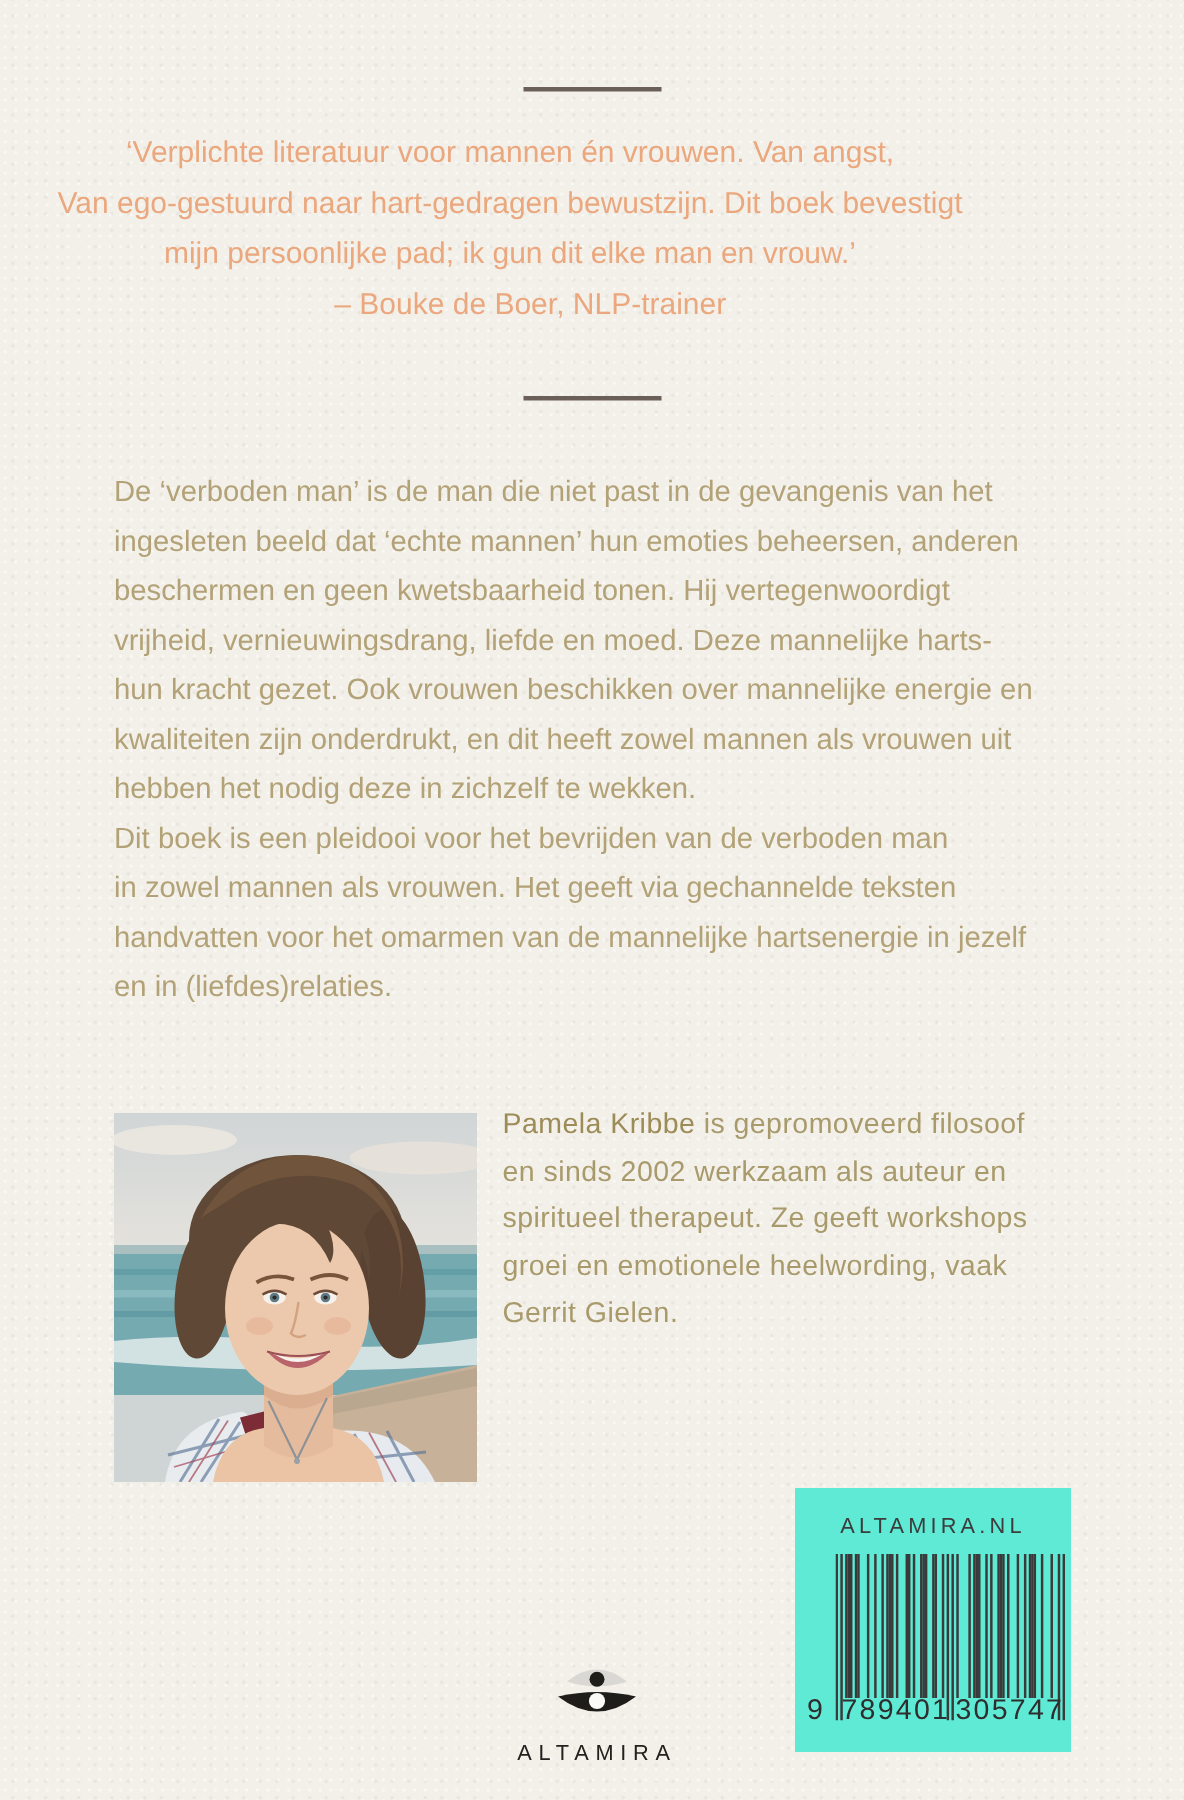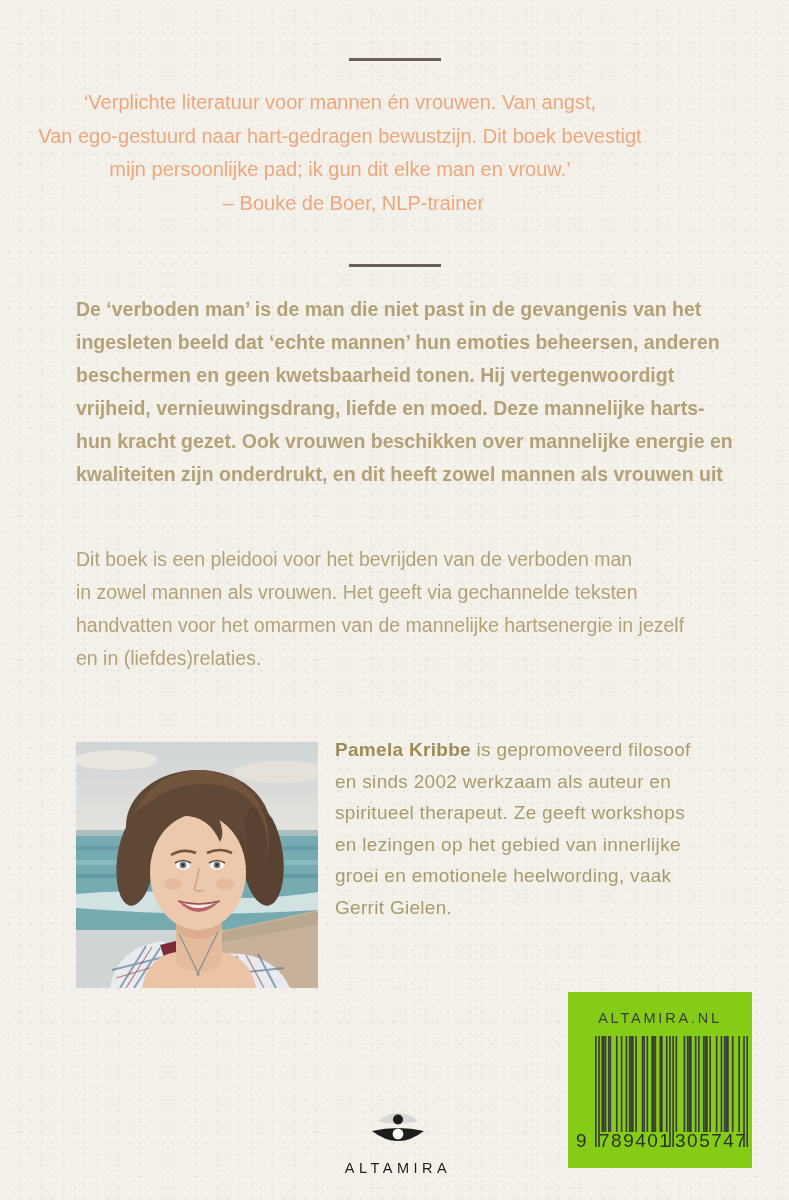--- a/index.html
+++ b/index.html
@@ -12,28 +12,28 @@
       radial-gradient(rgba(176,170,156,.14) 1px, transparent 1.5px);
     background-size:7px 7px, 11px 11px;
     background-position:0 0, 3px 5px;
   }
   .abs{position:absolute;}
   .rule{left:50%;transform:translateX(-50%);width:92px;height:2.5px;background:var(--rule,#6a6059);}
   .quote{top:86px;left:0;width:680px;text-align:center;color:var(--quote,#eba77d);
          font-size:20px;line-height:33.5px;font-weight:400;}
   .quote-attr{color:var(--quote,#eba77d);padding-left:27px;}
   .para{left:76px;width:680px;color:var(--body,#b3a277);font-size:19.5px;line-height:33px;white-space:nowrap;}
-  .para1{top:293px;font-weight:bold;} .para2{top:543px;}
+  .para1{top:312px;} .para2{top:543px;}
   .photo{left:76px;top:742px;width:242px;height:246px;overflow:hidden;background:#cfd4d5;}
   .bio{left:335px;top:734px;width:400px;color:var(--bio,#a99a6c);font-size:19px;line-height:31.6px;letter-spacing:.3px;white-space:nowrap;}
-  .bio .author-name{font-weight:700;color:var(--name,#9d8c58);}
+  .bio .author-name{font-weight:400;color:var(--name,#9d8c58);}
   .logo-wrap{left:398px;top:1104px;transform:translateX(-50%);text-align:center;width:160px;}
   .logo-mark{width:54px;height:46px;display:inline-block;}
   .logo-text{margin-top:6px;font-size:14.5px;font-weight:400;letter-spacing:4.5px;color:#23211e;}
-  .barcode-panel{left:530px;top:992px;width:184px;height:176px;background:#84cc16;margin-left:38px;}
+  .barcode-panel{left:530px;top:992px;width:184px;height:176px;background:#5eead4;}
   .bc-site{position:absolute;top:18px;left:0;width:100%;text-align:center;
            font-size:14.5px;letter-spacing:2.8px;color:#3c3c3c;}
   .bc-bars{position:absolute;left:27px;top:44px;width:153px;height:111px;}
   .bc-digits{position:absolute;top:138px;left:0;width:100%;height:22px;font-size:19px;color:#2e2e2e;}
   .bc-digits span{position:absolute;letter-spacing:1.5px;}
   .bc-p{left:8px;} .bc-g1{left:31px;} .bc-g2{left:107px;}
 </style>
 </head>
 <body>
 
@@ -50,20 +50,21 @@
 
 <div class="abs rule" style="top:264px"></div>
 
 <div class="abs para para1">
     <div>De ‘verboden man’ is de man die niet past in de gevangenis van het</div>
     <div>ingesleten beeld dat ‘echte mannen’ hun emoties beheersen, anderen</div>
     <div>beschermen en geen kwetsbaarheid tonen. Hij vertegenwoordigt</div>
     <div>vrijheid, vernieuwingsdrang, liefde en moed. Deze mannelijke harts-</div>
     <div>hun kracht gezet. Ook vrouwen beschikken over mannelijke energie en</div>
     <div>kwaliteiten zijn onderdrukt, en dit heeft zowel mannen als vrouwen uit</div>
+    <div>hebben het nodig deze in zichzelf te wekken.</div>
   </div>
 <div class="abs para para2">
     <div>Dit boek is een pleidooi voor het bevrijden van de verboden man</div>
     <div>in zowel mannen als vrouwen. Het geeft via gechannelde teksten</div>
     <div>handvatten voor het omarmen van de mannelijke hartsenergie in jezelf</div>
     <div>en in (liefdes)relaties.</div>
   </div>
 
 <div class="abs photo">
   <svg width="242" height="246" viewBox="0 0 242 246">
@@ -139,21 +140,20 @@
     <path d="M106,160 Q122,172 140,160 Q122,167 106,160 Z" fill="#f6f3ee"></path>
     <path d="M102,159 Q122,165 144,159" fill="none" stroke="#9c4f55" stroke-width="1.4"></path>
   </svg>
 </div>
 
 <div class="abs bio">
   <div><span class="author-name">Pamela Kribbe</span><span> is gepromoveerd filosoof</span></div>
   <div>
       <div>en sinds 2002 werkzaam als auteur en</div>
       <div>spiritueel therapeut. Ze geeft workshops</div>
-      <div>en lezingen op het gebied van innerlijke</div>
       <div>groei en emotionele heelwording, vaak</div>
       <div>Gerrit Gielen.</div>
     </div>
 </div>
 
 <div class="abs logo-wrap">
   <svg class="logo-mark" viewBox="0 0 54 46">
     <path d="M7,17 Q27,1 47,17 Q27,23.5 7,17 Z" fill="#d9d8d4"></path>
     <circle cx="27" cy="15.5" r="5" fill="#1f1d1a"></circle>
     <path d="M1,27 Q27,21 53,27 Q27,47 1,27 Z" fill="#1f1d1a"></path>

